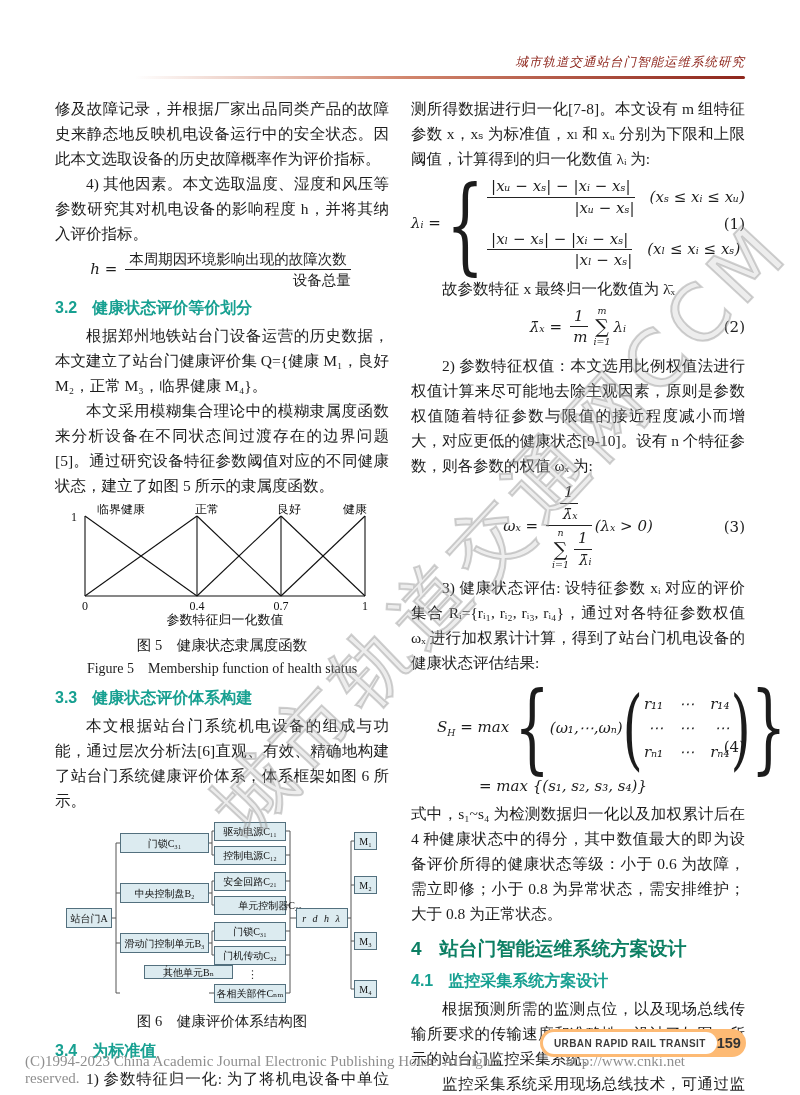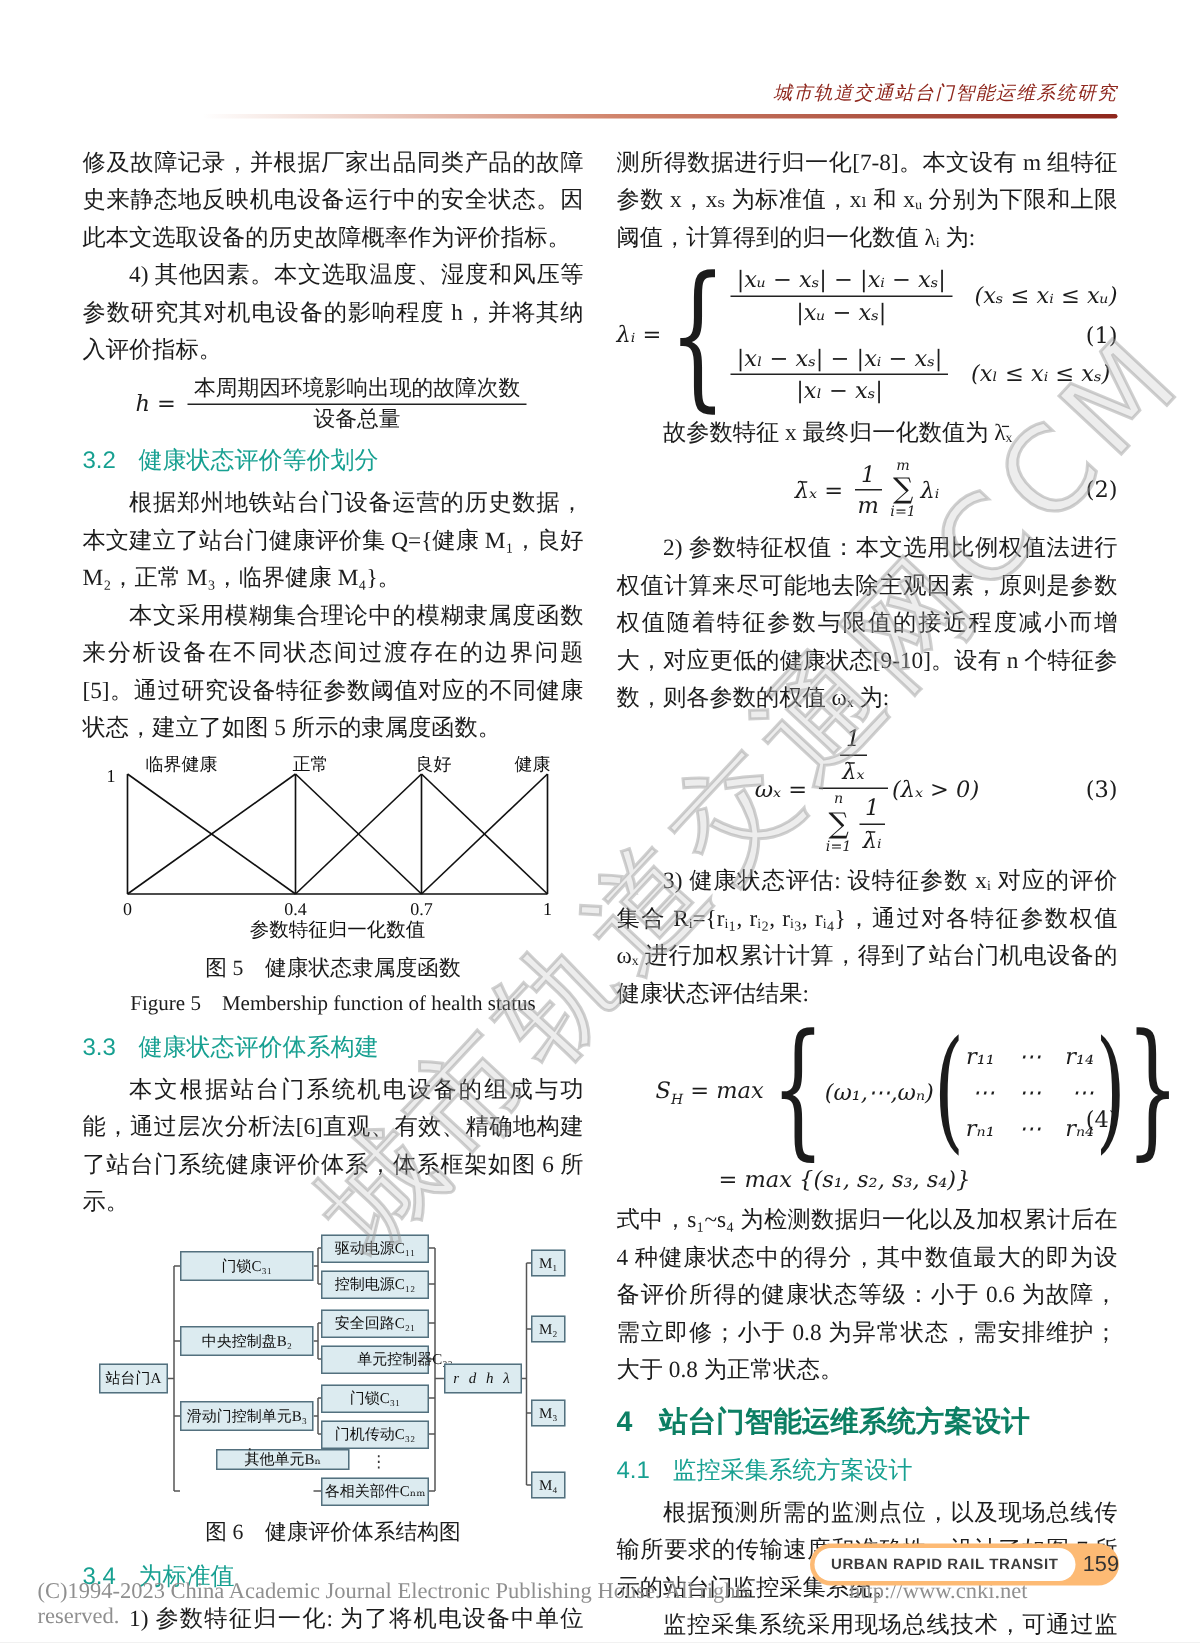--- a/index.html
+++ b/index.html
@@ -17,28 +17,28 @@
         color:rgba(175,175,175,.22);-webkit-text-stroke:2px rgba(150,150,150,.45);pointer-events:none;z-index:5;}
 
   
   .columns{position:absolute;top:96px;left:55px;width:690px;display:flex;gap:22px;}
   .col{width:334px;font-size:15.5px;line-height:25px;text-align:justify;}
   p.para{margin:0;text-indent:2em;}
   p.para.noindent{text-indent:0;}
 
   
   .h3{display:flex;gap:15px;align-items:baseline;margin:7px 0 3px;line-height:24px;
-      font-family:"Liberation Sans","DejaVu Sans",sans-serif;font-weight:normal;font-size:16px;color:#17a091;}
+      font-family:"Liberation Sans","DejaVu Sans",sans-serif;font-weight:bold;font-size:16px;color:#17a091;}
   .h2{display:flex;gap:18px;align-items:baseline;margin:9px 0 3px;line-height:27px;
       font-family:"Liberation Sans","DejaVu Sans",sans-serif;font-weight:bold;font-size:19px;color:#0c7f63;}
 
   
   .formula{position:relative;display:flex;align-items:center;justify-content:center;
       margin:5px 0;font-size:15px;line-height:1.25;font-style:italic;font-family:"DejaVu Serif","Liberation Serif",serif;}
-  .frac{display:inline-flex;flex-direction:column;align-items:center;margin:0 3px;}
+  .frac{display:inline-flex;flex-direction:column;align-items:flex-end;margin:0 3px;}
   .frac>.num{border-bottom:1px solid #222;padding:0 4px 1px;}
   .frac>.den{padding-top:1px;}
   .upright{font-style:normal;}
   .eqno{position:absolute;right:0;top:50%;transform:translateY(-50%);font-style:normal;}
   .lhs{margin-right:5px;white-space:nowrap;}
   .brace{font-style:normal;font-weight:300;line-height:1;user-select:none;}
   .cases{display:flex;flex-direction:column;gap:12px;}
   .case-row{display:flex;align-items:center;gap:12px;white-space:nowrap;}
   .sum{display:inline-flex;flex-direction:column;align-items:center;line-height:1;margin:0 3px;font-style:normal;}
   .sum .lim{font-size:9.5px;font-style:italic;line-height:1.1;}
@@ -58,22 +58,22 @@
         box-sizing:border-box;white-space:nowrap;color:#111;}
   .vdots{position:absolute;color:#333;font-size:11px;line-height:1;font-style:normal;}
   .fig6svg{position:absolute;left:0;top:0;}
 
   
   .badge{position:absolute;top:1029px;right:54px;width:206px;height:28px;background:#fdba74;border-radius:14px;
         display:flex;align-items:center;z-index:6;}
   .badge-inner{height:22px;margin-left:3px;background:#fff;border-radius:11px;display:flex;align-items:center;
         padding:0 11px;font-family:"Liberation Sans","DejaVu Sans",sans-serif;font-size:10px;font-weight:bold;
         letter-spacing:.4px;color:#3c3c3c;white-space:nowrap;}
-  .badge-num{flex:1;text-align:right;font-family:"Liberation Sans","DejaVu Sans",sans-serif;font-size:14.5px;
-        font-weight:normal;color:#333;}
+  .badge-num{flex:1;text-align:left;font-family:"Liberation Sans","DejaVu Sans",sans-serif;font-size:14.5px;
+        font-weight:bold;color:#333;}
   .footer{position:absolute;top:1053px;left:25px;width:660px;display:flex;gap:30px;color:#8f8f8f;font-size:15px;}
 </style>
 </head>
 <body>
 
 <div class="page">
 
   <div class="watermark">城市轨道交通网CCM</div>
 
   <div class="running-title">城市轨道交通站台门智能运维系统研究</div>

